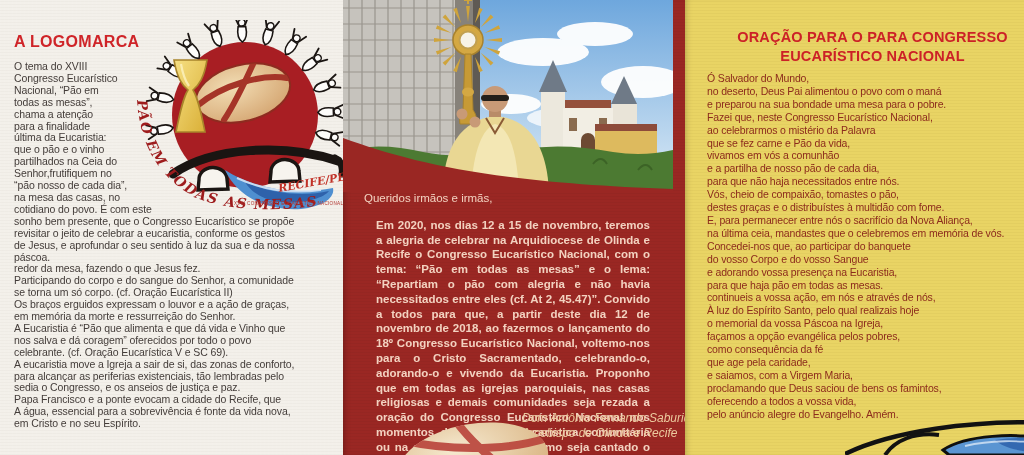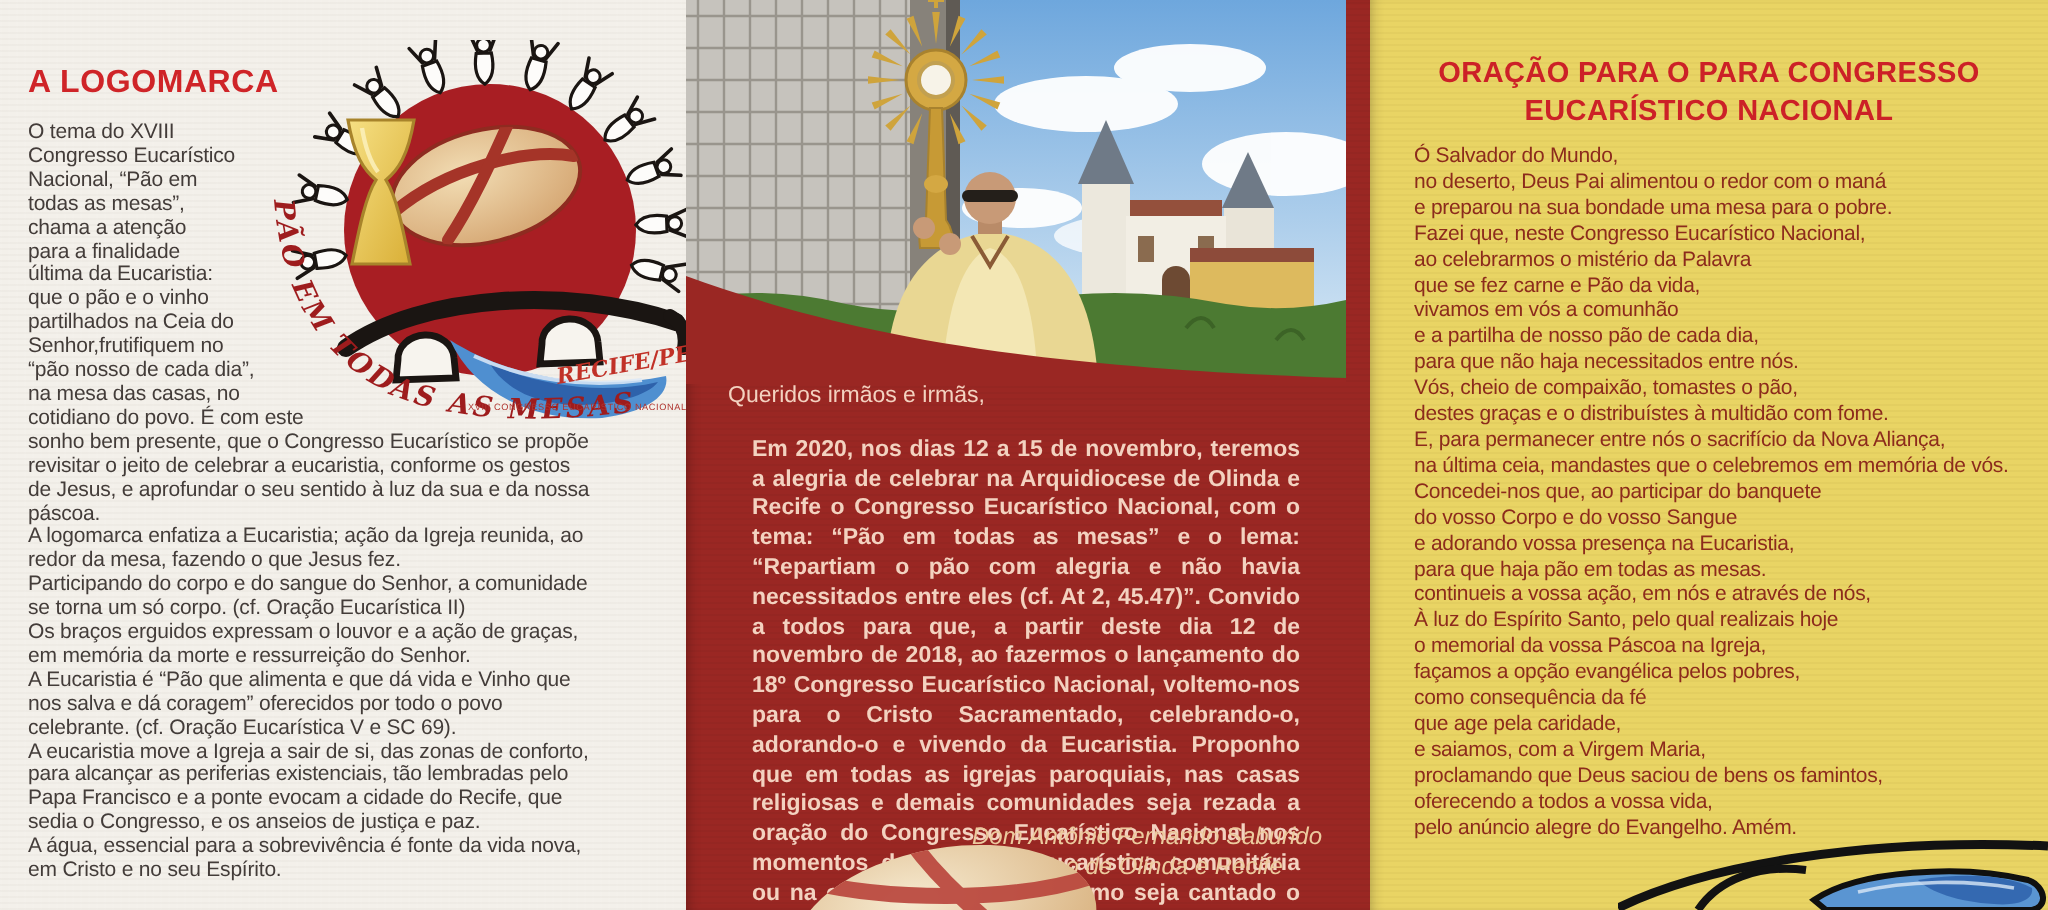--- a/index.html
+++ b/index.html
@@ -1,18 +1,18 @@
 <!DOCTYPE html>
 <html><head>
 <meta charset="utf-8">
 <style>
   html,body{margin:0;padding:0;}
   body{width:1024px;height:455px;position:relative;overflow:hidden;
        font-family:"Liberation Sans",sans-serif;background:#f3f0ea;}
-  .panel{position:absolute;top:0;height:455px;overflow:hidden;}
+  .panel{position:absolute;top:0;height:455px;overflow:hidden;padding-left:36px;}
   .panel-left{left:0;width:343px;background:#f3f0ea;
     background-image:repeating-linear-gradient(0deg,rgba(120,110,95,.04) 0 1px,transparent 1px 3px),
                      repeating-linear-gradient(90deg,rgba(255,255,255,.05) 0 1px,transparent 1px 4px);}
   .panel-center{left:343px;width:342px;background:#9a2723;
     background-image:repeating-linear-gradient(0deg,rgba(0,0,0,.03) 0 1px,transparent 1px 3px);
     box-shadow:inset 5px 0 7px -5px rgba(0,0,0,.35);}
   .panel-right{left:685px;width:339px;background:#e9d464;
     background-image:repeating-linear-gradient(0deg,rgba(120,95,20,.05) 0 1px,transparent 1px 3px);
     box-shadow:inset 5px 0 7px -5px rgba(0,0,0,.30);}
 
@@ -55,33 +55,32 @@
       <div class="ln">que o pão e o vinho</div>
       <div class="ln">partilhados na Ceia do</div>
       <div class="ln">Senhor,frutifiquem no</div>
       <div class="ln">“pão nosso de cada dia”,</div>
       <div class="ln">na mesa das casas, no</div>
       <div class="ln">cotidiano do povo. É com este</div>
       <div class="ln">sonho bem presente, que o Congresso Eucarístico se propõe</div>
       <div class="ln">revisitar o jeito de celebrar a eucaristia, conforme os gestos</div>
       <div class="ln">de Jesus, e aprofundar o seu sentido à luz da sua e da nossa</div>
       <div class="ln">páscoa.</div>
-      <div class="ln">A logomarca enfatiza a Eucaristia; ação da Igreja reunida, ao</div>
       <div class="ln">redor da mesa, fazendo o que Jesus fez.</div>
       <div class="ln">Participando do corpo e do sangue do Senhor, a comunidade</div>
       <div class="ln">se torna um só corpo. (cf. Oração Eucarística II)</div>
       <div class="ln">Os braços erguidos expressam o louvor e a ação de graças,</div>
       <div class="ln">em memória da morte e ressurreição do Senhor.</div>
       <div class="ln">A Eucaristia é “Pão que alimenta e que dá vida e Vinho que</div>
       <div class="ln">nos salva e dá coragem” oferecidos por todo o povo</div>
       <div class="ln">celebrante. (cf. Oração Eucarística V e SC 69).</div>
       <div class="ln">A eucaristia move a Igreja a sair de si, das zonas de conforto,</div>
       <div class="ln">para alcançar as periferias existenciais, tão lembradas pelo</div>
+      <div class="ln">sedia o Congresso, e os anseios de justiça e paz.</div>
       <div class="ln">Papa Francisco e a ponte evocam a cidade do Recife, que</div>
-      <div class="ln">sedia o Congresso, e os anseios de justiça e paz.</div>
       <div class="ln">A água, essencial para a sobrevivência é fonte da vida nova,</div>
       <div class="ln">em Cristo e no seu Espírito.</div>
     </div>
 
   <div class="logo-wrap">
     <svg width="212" height="200" viewBox="0 0 212 200">
       <defs>
         <g id="fig">
           <path d="M-7,-17 L-3.2,-8 M7,-17 L3.2,-8" stroke="#1a1512" stroke-width="1.8" stroke-linecap="round" fill="none"></path>
           <circle cx="0" cy="-10.5" r="3.4" fill="#fdfcfa" stroke="#1a1512" stroke-width="1.5"></circle>
@@ -278,21 +277,21 @@
   </div>
 </div>
 
 <div class="panel panel-right">
   <div class="right-heading">
     <div>ORAÇÃO PARA O PARA CONGRESSO</div>
     <div>EUCARÍSTICO NACIONAL</div>
   </div>
   <div class="prayer">
       <div class="ln">Ó Salvador do Mundo,</div>
-      <div class="ln">no deserto, Deus Pai alimentou o redor com o maná</div>
+      <div class="ln">no deserto, Deus Pai alimentou o povo com o maná</div>
       <div class="ln">e preparou na sua bondade uma mesa para o pobre.</div>
       <div class="ln">Fazei que, neste Congresso Eucarístico Nacional,</div>
       <div class="ln">ao celebrarmos o mistério da Palavra</div>
       <div class="ln">que se fez carne e Pão da vida,</div>
       <div class="ln">vivamos em vós a comunhão</div>
       <div class="ln">e a partilha de nosso pão de cada dia,</div>
       <div class="ln">para que não haja necessitados entre nós.</div>
       <div class="ln">Vós, cheio de compaixão, tomastes o pão,</div>
       <div class="ln">destes graças e o distribuístes à multidão com fome.</div>
       <div class="ln">E, para permanecer entre nós o sacrifício da Nova Aliança,</div>

